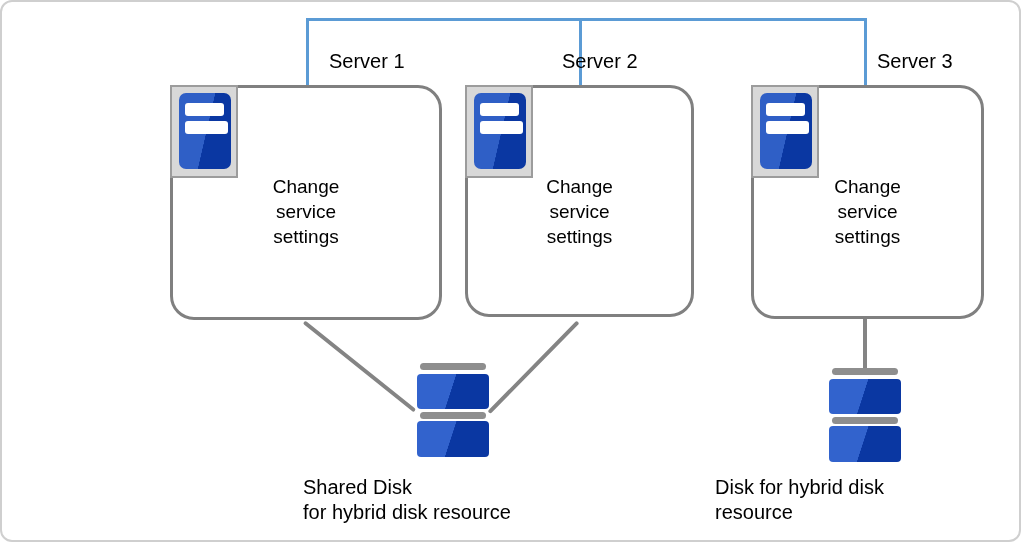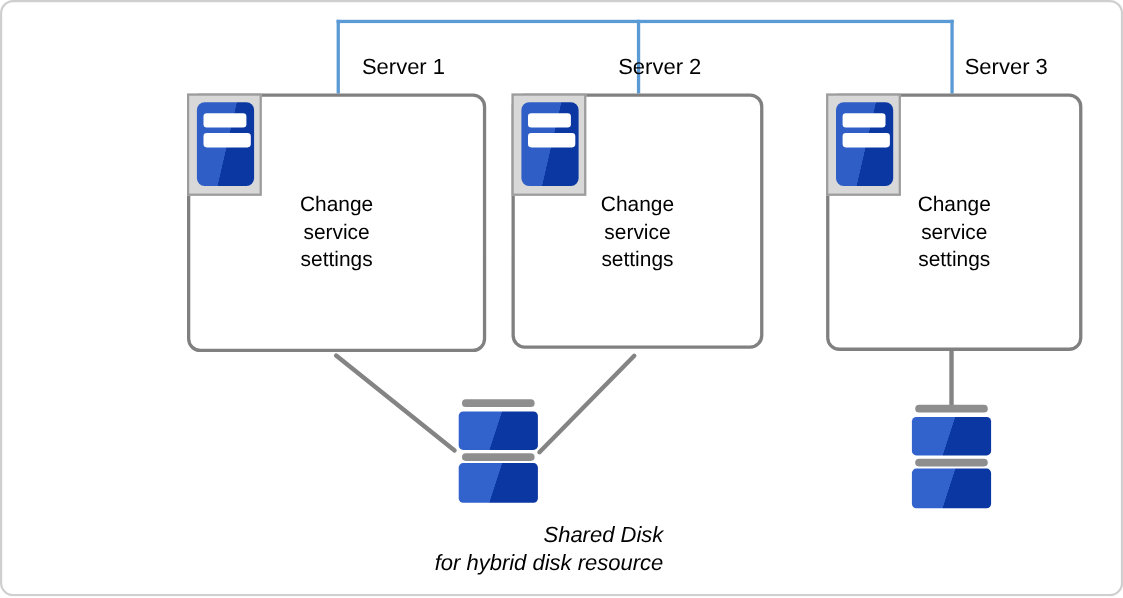--- a/index.html
+++ b/index.html
@@ -22,21 +22,21 @@
 
   
   .srv-label{position:absolute;top:47px;font-size:20px;line-height:24px;white-space:nowrap;}
   .srv-label.l1{left:327px;}
   .srv-label.l2{left:560px;}
   .srv-label.l3{left:875px;text-align:right;}
 
   
   .box{
     position:absolute;box-sizing:border-box;background:var(--box-fill,#fff);
-    border:3px solid var(--box-border,#808080);border-radius:12px;
+    border:3px solid var(--box-border,#808080);border-radius:24px;
   }
   .box.b1{left:168px;top:83px;width:272px;height:235px;}
   .box.b2{left:463px;top:83px;width:229px;height:232px;}
   .box.b3{left:749px;top:83px;width:233px;height:234px;}
   .box-text{
     position:absolute;left:0;right:0;top:86px;text-align:center;
     font-size:19px;line-height:25px;white-space:pre-line;
   }
   .box.b1 .box-text{top:86px;}
 
@@ -76,22 +76,22 @@
   .disk-cap.cap2{top:49px;}
   .disk-platter{
     position:absolute;left:0;width:72px;border-radius:4px;
     background:linear-gradient(108deg,var(--disk-blue-light,#3263cd) 0 47%,var(--disk-blue-dark,#0a37a2) 47.5% 100%);
   }
   .disk-platter.p1{top:11px;height:35px;}
   .disk-platter.p2{top:58px;height:36px;}
 
   
   .caption{
-    position:absolute;top:473px;width:300px;text-align:right;
-    font-size:20px;line-height:25px;white-space:pre-line;font-style:italic;
+    position:absolute;top:473px;width:300px;text-align:left;
+    font-size:20px;line-height:25px;white-space:pre-line;
   }
   .caption.cap1{left:301px;}
   .caption.cap2{left:713px;}
 </style>
 </head>
 <body>
 
 <div class="canvas">
 
   <div class="net h"></div>
@@ -151,14 +151,16 @@
 
   <div class="disk d3">
     <div class="disk-cap cap1"></div>
     <div class="disk-platter p1"></div>
     <div class="disk-cap cap2"></div>
     <div class="disk-platter p2"></div>
   </div>
 
   <div class="caption cap1">Shared Disk
 for hybrid disk resource</div>
+  <div class="caption cap2">Disk for hybrid disk
+resource</div>
 
 </div>
 
 </body></html>

